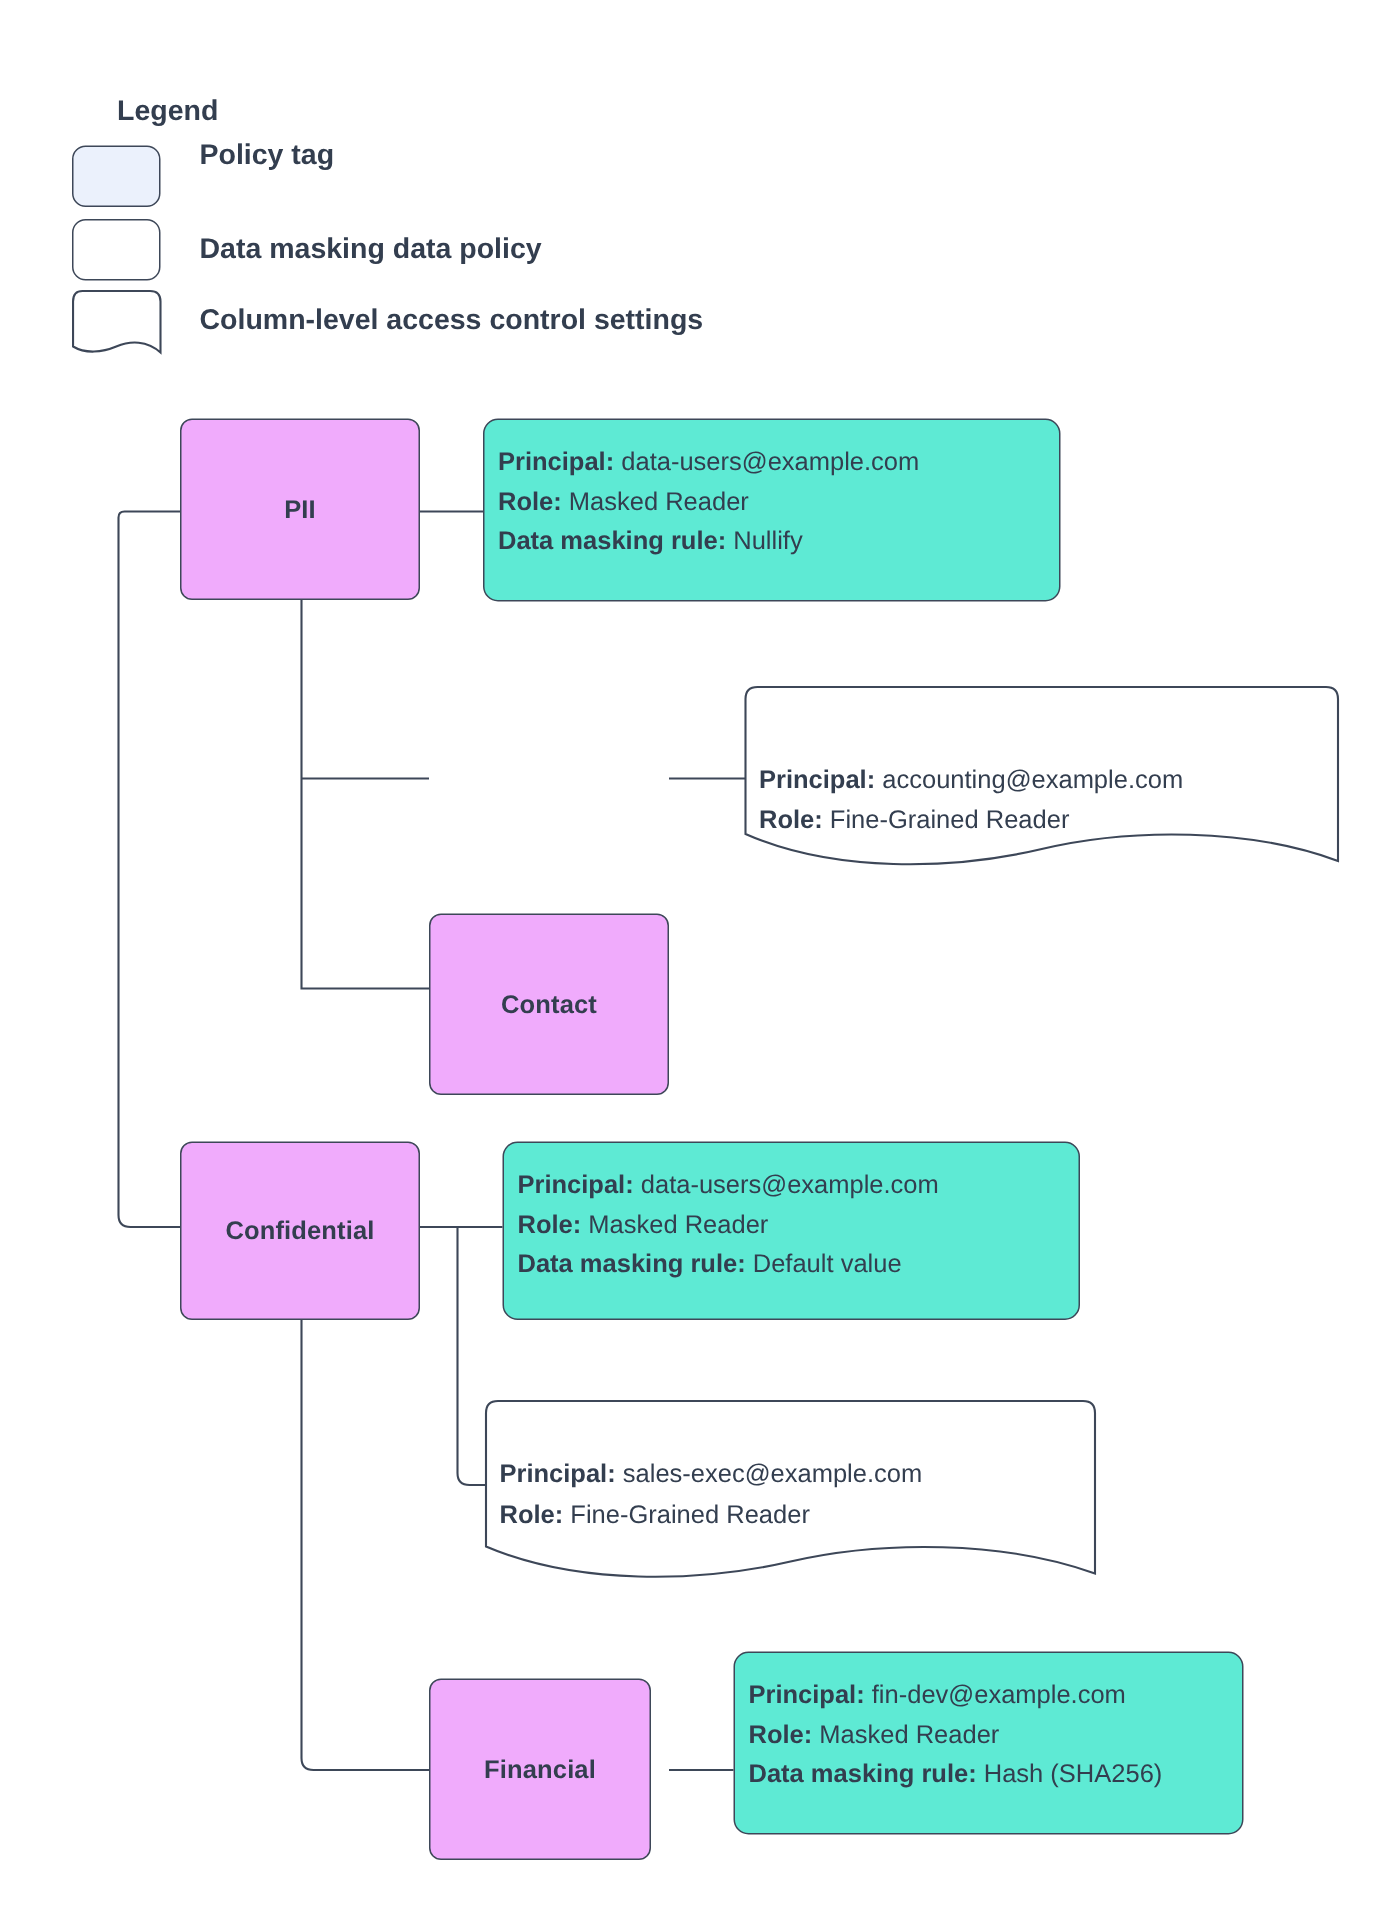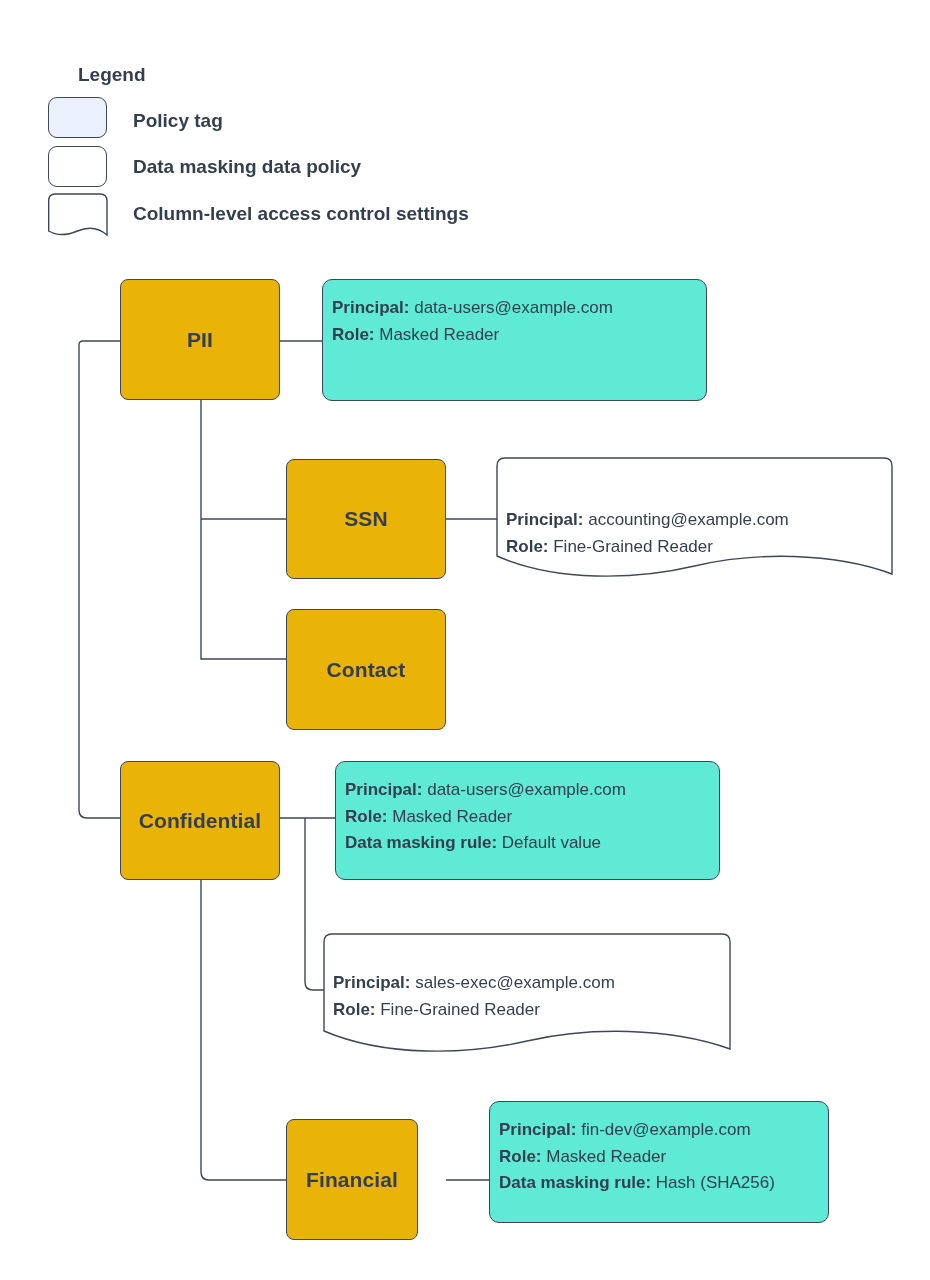--- a/index.html
+++ b/index.html
@@ -11,29 +11,29 @@
     font-family: "Liberation Sans", sans-serif;
     color: #333e4f;
     overflow: hidden;
   }
   .abs { position: absolute; }
   svg.overlay { position: absolute; left: 0; top: 0; }
 
   
   .node {
     position: absolute;
-    background: #eab308;
+    background: #f0abfc;
     border: 1.4px solid #3d4758;
     border-radius: 8px;
     box-sizing: border-box;
     display: flex;
     align-items: center;
     justify-content: center;
     font-weight: bold;
-    font-size: 21px;
+    font-size: 17px;
     letter-spacing: 0.1px;
   }
 
   
   .policy {
     position: absolute;
     background: #5eead4;
     border: 1.4px solid #3d4758;
     border-radius: 10px;
     box-sizing: border-box;
@@ -99,53 +99,51 @@
 
       <path transform="translate(497,458)" d="M 8,0 H 387 Q 395,0 395,8 L 395,116 C 336,94 257,94 197.5,108 C 138,122 59,124 0,98 L 0,8 Q 0,0 8,0 Z"></path>
 
       <path transform="translate(324,934)" d="M 8,0 H 398 Q 406,0 406,8 L 406,115 C 345,93 264,93 203,107 C 142,121 61,123 0,97 L 0,8 Q 0,0 8,0 Z"></path>
     </g>
   </svg>
 
   <div class="legend-title" style="left:47px; top:64px;">Legend</div>
 
   <div class="swatch swatch-blue" style="left:48px; top:97px;"></div>
-  <div class="legend-label" style="left:133px; top:109px;">Policy tag</div>
+  <div class="legend-label" style="left:133px; top:92px;">Policy tag</div>
 
   <div class="swatch swatch-white" style="left:48px; top:146px;"></div>
   <div class="legend-label" style="left:133px; top:155px;">Data masking data policy</div>
 
   <svg class="abs" style="left:48px; top:193px;" width="61" height="48" viewBox="0 0 61 48">
     <path fill="#ffffff" stroke="#3d4758" stroke-width="1.4" d="M 7,1 H 52 Q 59,1 59,8 L 59,42 C 50,34 39,34 29.5,38 C 20,42 9,43 0.7,38 L 0.7,8 Q 0.7,1 7,1 Z"></path>
   </svg>
   <div class="legend-label" style="left:133px; top:202px;">Column-level access control settings</div>
 
   <div class="node" style="left:120px; top:279px; width:160px; height:121px;">
     <span>PII</span>
   </div>
 
-  <div class="node" style="left:286px; top:459px; width:160px; height:120px;">
-    <span>SSN</span>
-  </div>
 
   <div class="node" style="left:120px; top:761px; width:160px; height:119px;">
     <span>Confidential</span>
   </div>
 
   <div class="node" style="left:286px; top:609px; width:160px; height:121px;">
     <span>Contact</span>
   </div>
 
-  <div class="node" style="left:286px; top:1119px; width:132px; height:121px;">
+  <div class="node" style="left:286px; top:1119px; width:148px; height:121px;">
     <span>Financial</span>
   </div>
 
   <div class="policy" style="left:322px; top:279px; width:385px; height:122px;">
     <div><span class="pl">Principal:</span><span> data-users@example.com</span></div>
     <div><span class="pl">Role:</span><span> Masked Reader</span></div>
+    <div><span class="pl">Data masking rule:</span><span> Nullify</span></div>
   </div>
 
   <div class="policy" style="left:335px; top:761px; width:385px; height:119px;">
     <div><span class="pl">Principal:</span><span> data-users@example.com</span></div>
     <div><span class="pl">Role:</span><span> Masked Reader</span></div>
     <div><span class="pl">Data masking rule:</span><span> Default value</span></div>
   </div>
 
   <div class="policy" style="left:489px; top:1101px; width:340px; height:122px;">
     <div><span class="pl">Principal:</span><span> fin-dev@example.com</span></div>

